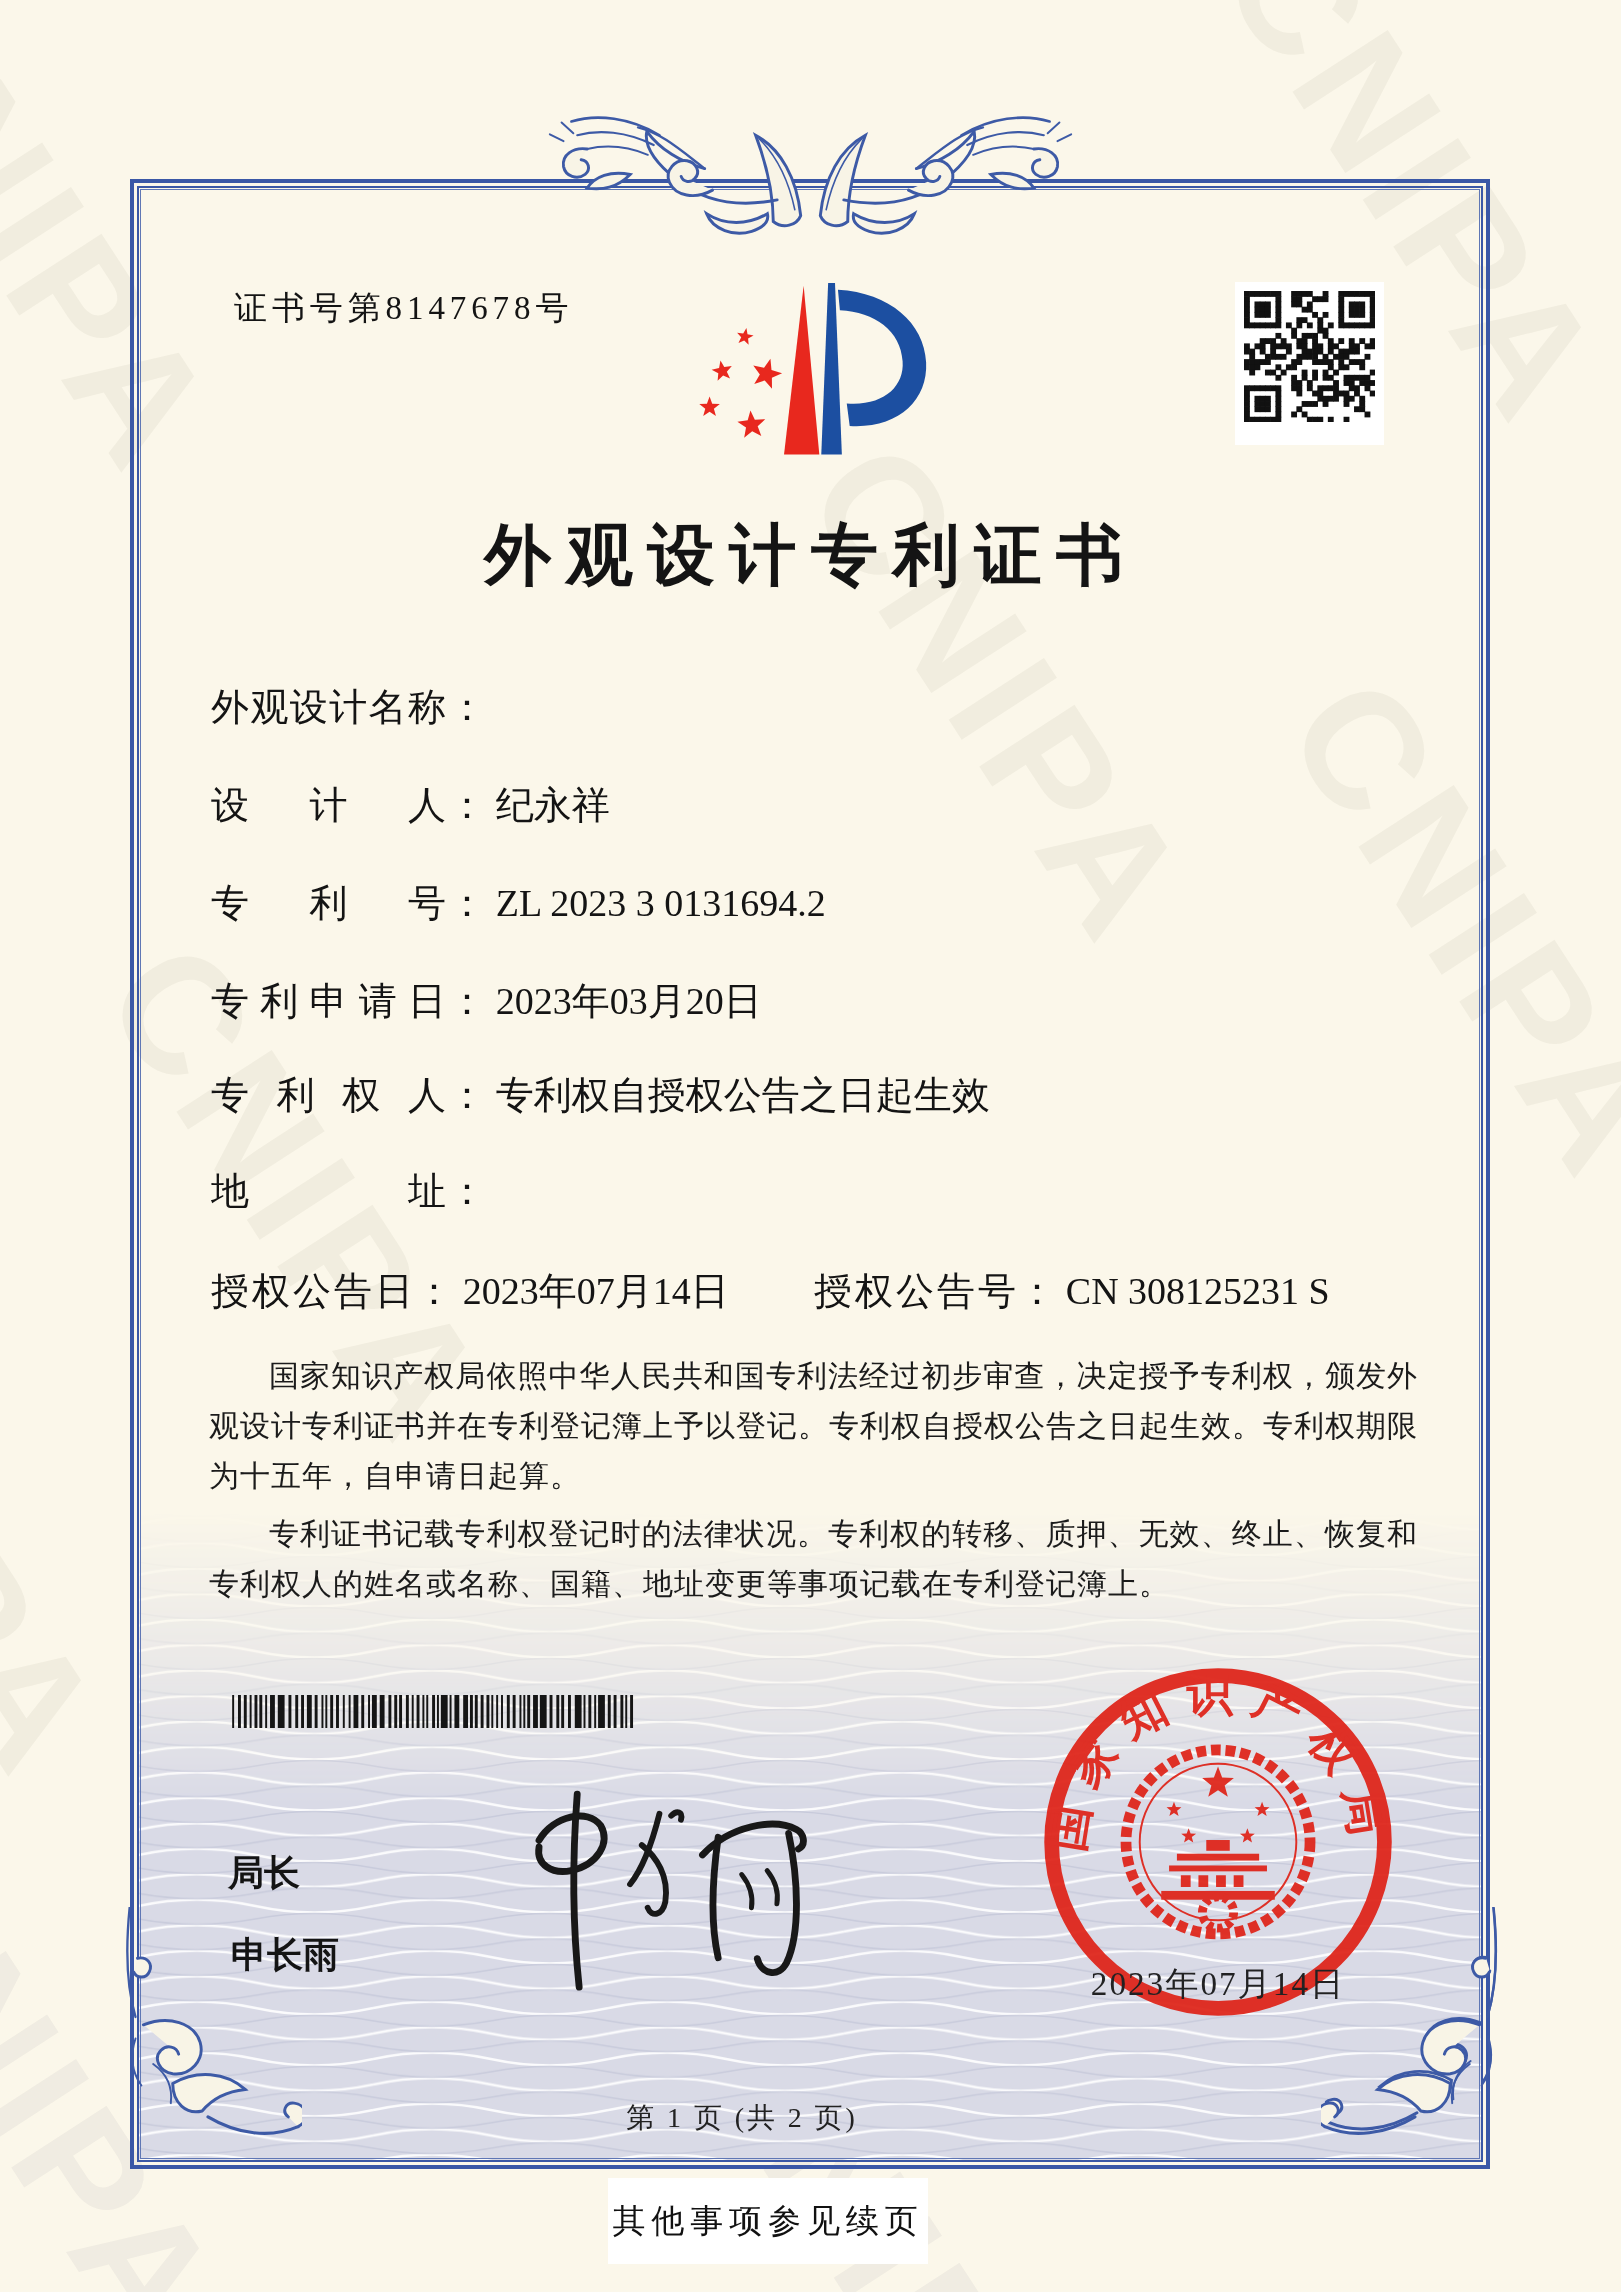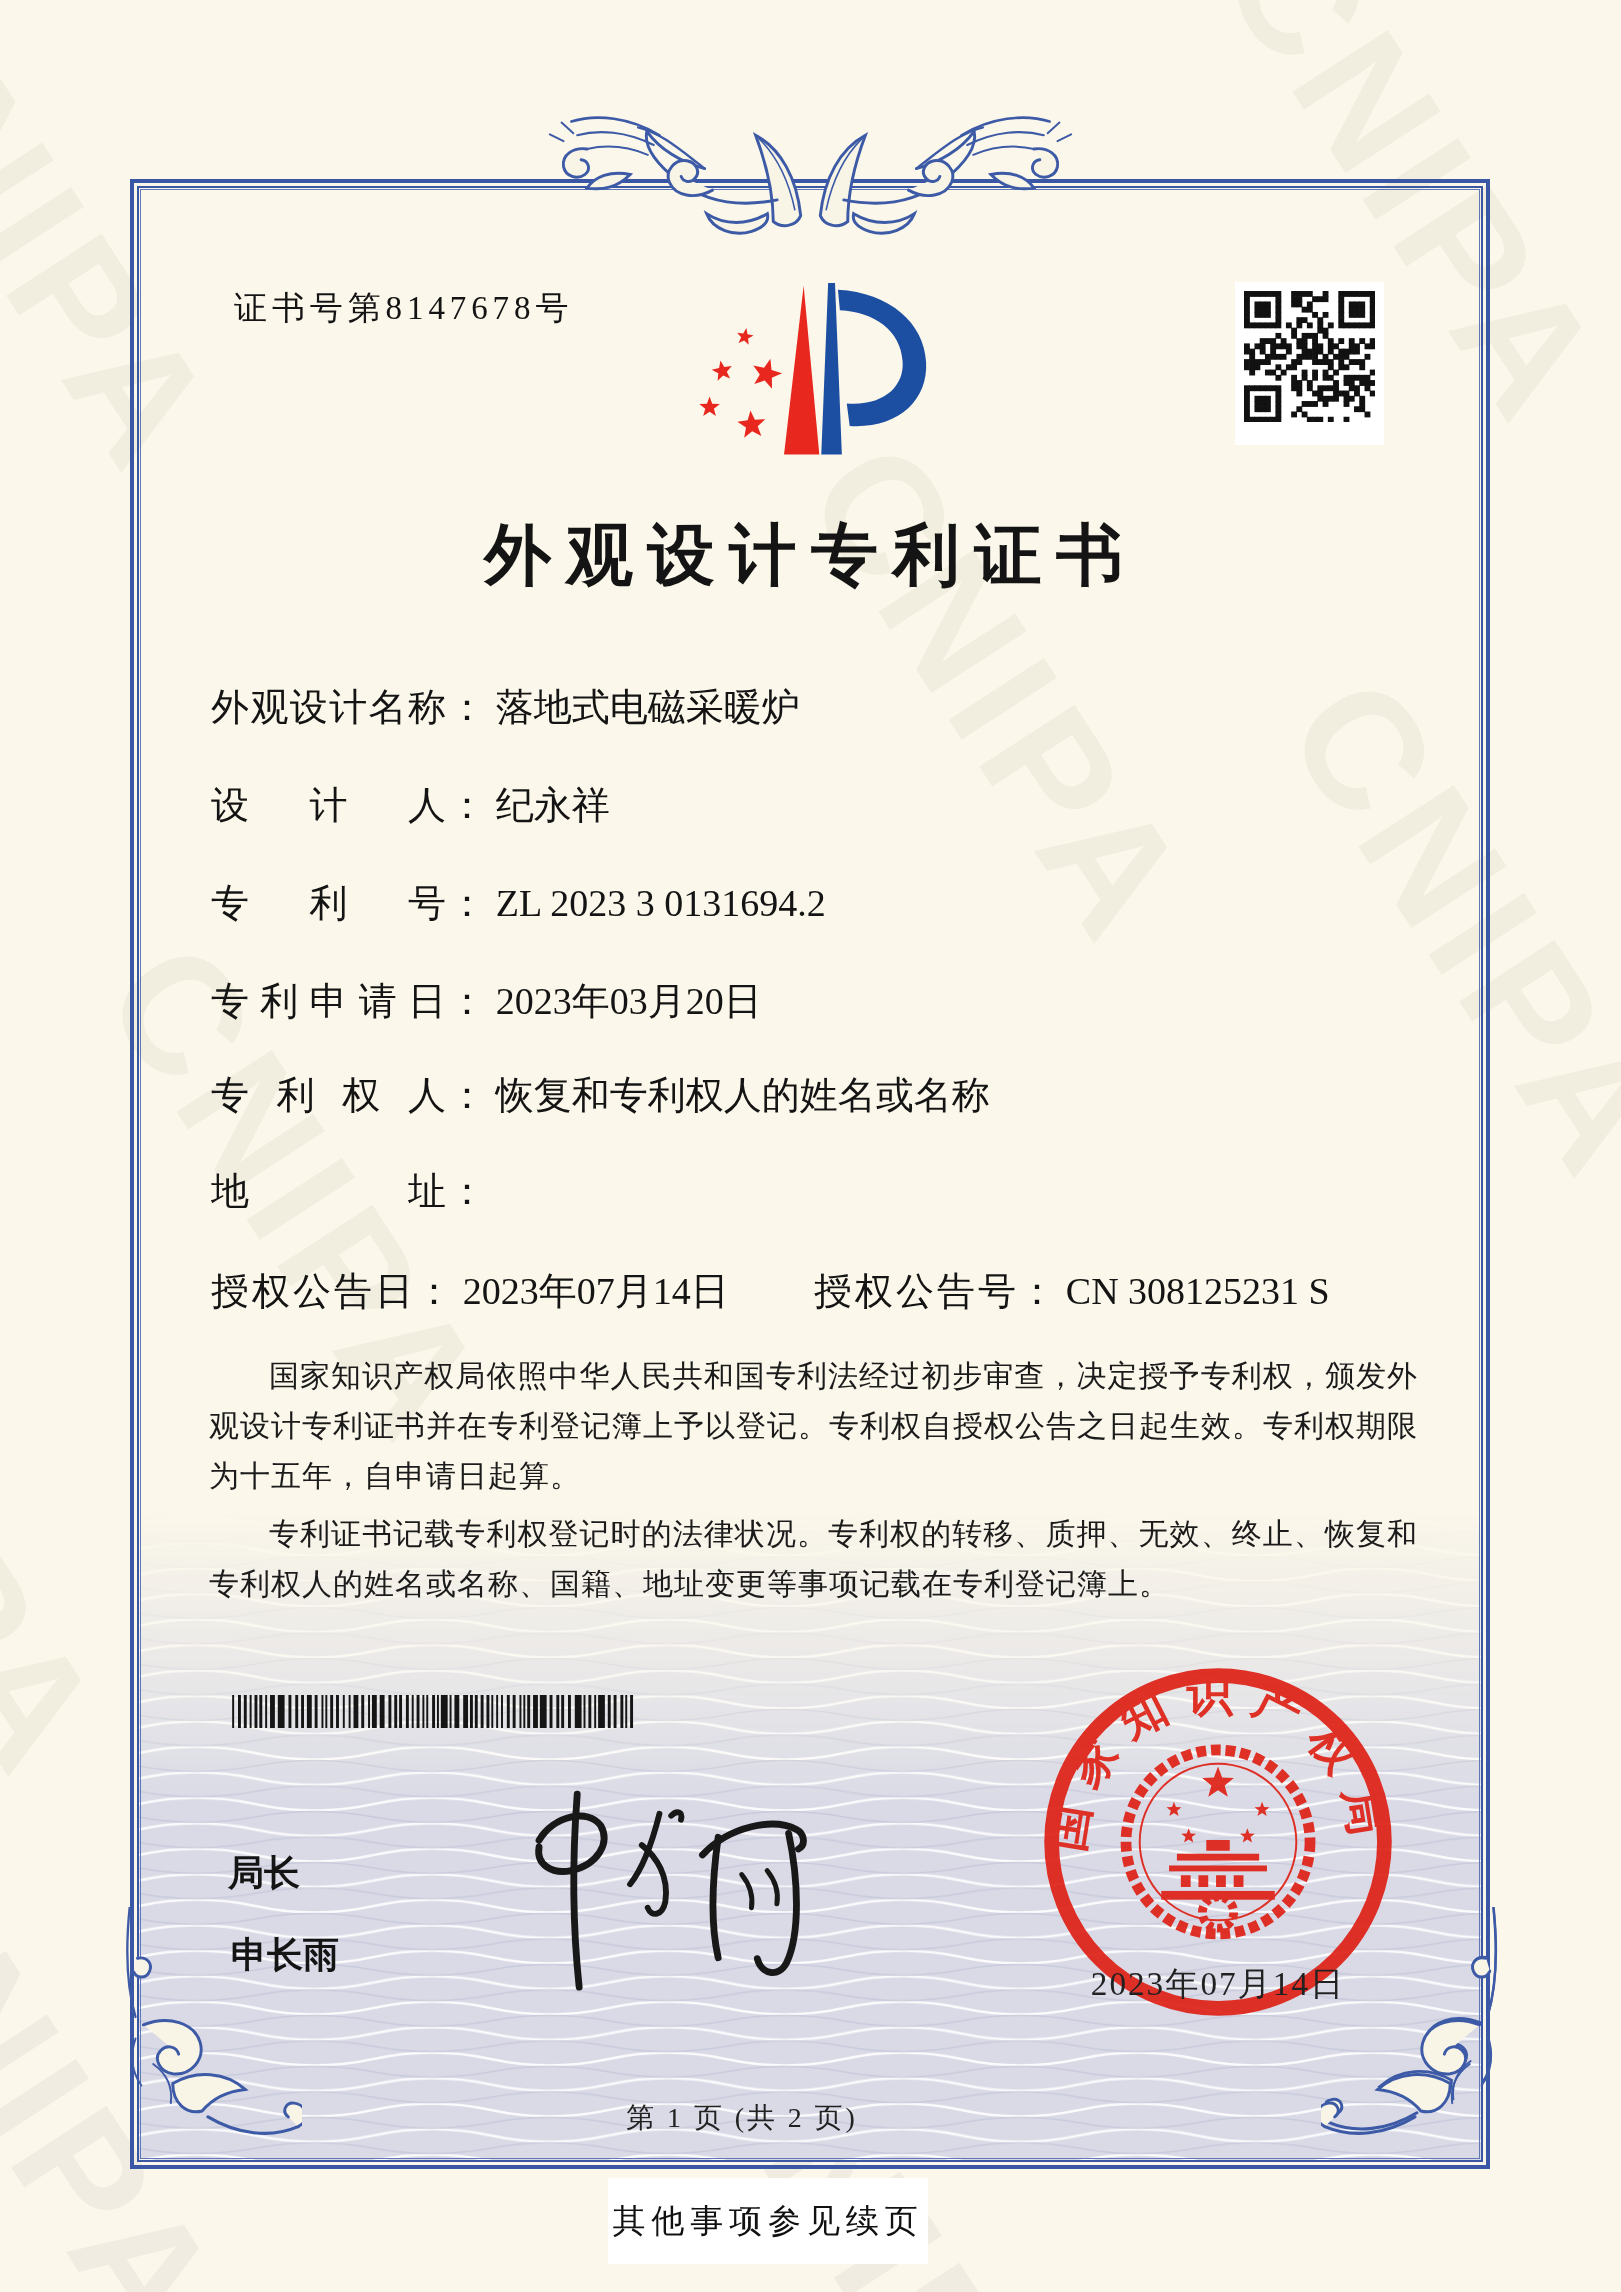--- a/index.html
+++ b/index.html
@@ -471,21 +471,20 @@
 <div class="field-row fr1">
   <span class="spread">
       <span>外</span>
       <span>观</span>
       <span>设</span>
       <span>计</span>
       <span>名</span>
       <span>称</span>
     </span>
     <span class="colon">：</span>
-  <span>落地式电磁采暖炉</span>
 </div>
 <div class="field-row fr2">
   <span class="spread">
       <span>设</span>
       <span>计</span>
       <span>人</span>
     </span>
     <span class="colon">：</span>
   <span>纪永祥</span>
 </div>
@@ -510,21 +509,21 @@
   <span>2023年03月20日</span>
 </div>
 <div class="field-row fr5">
   <span class="spread">
       <span>专</span>
       <span>利</span>
       <span>权</span>
       <span>人</span>
     </span>
     <span class="colon">：</span>
-  <span>恢复和专利权人的姓名或名称</span>
+  <span>专利权自授权公告之日起生效</span>
 </div>
 <div class="field-row fr6">
   <span class="spread">
       <span>地</span>
       <span>址</span>
     </span>
     <span class="colon">：</span>
 </div>
 <div class="field-row fr7" style="position:absolute;">
   <span class="spread narrow">

